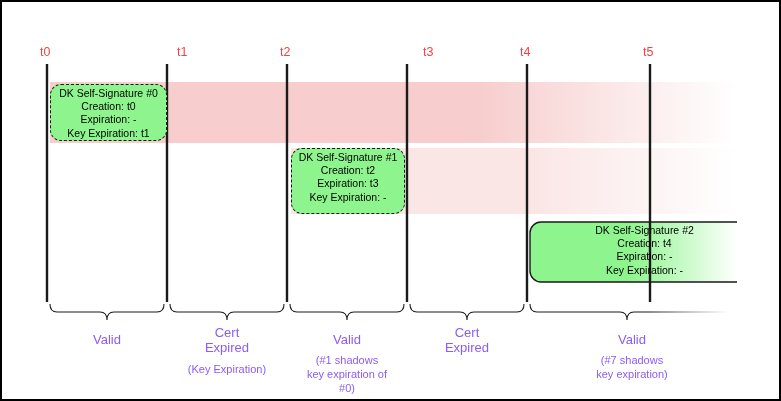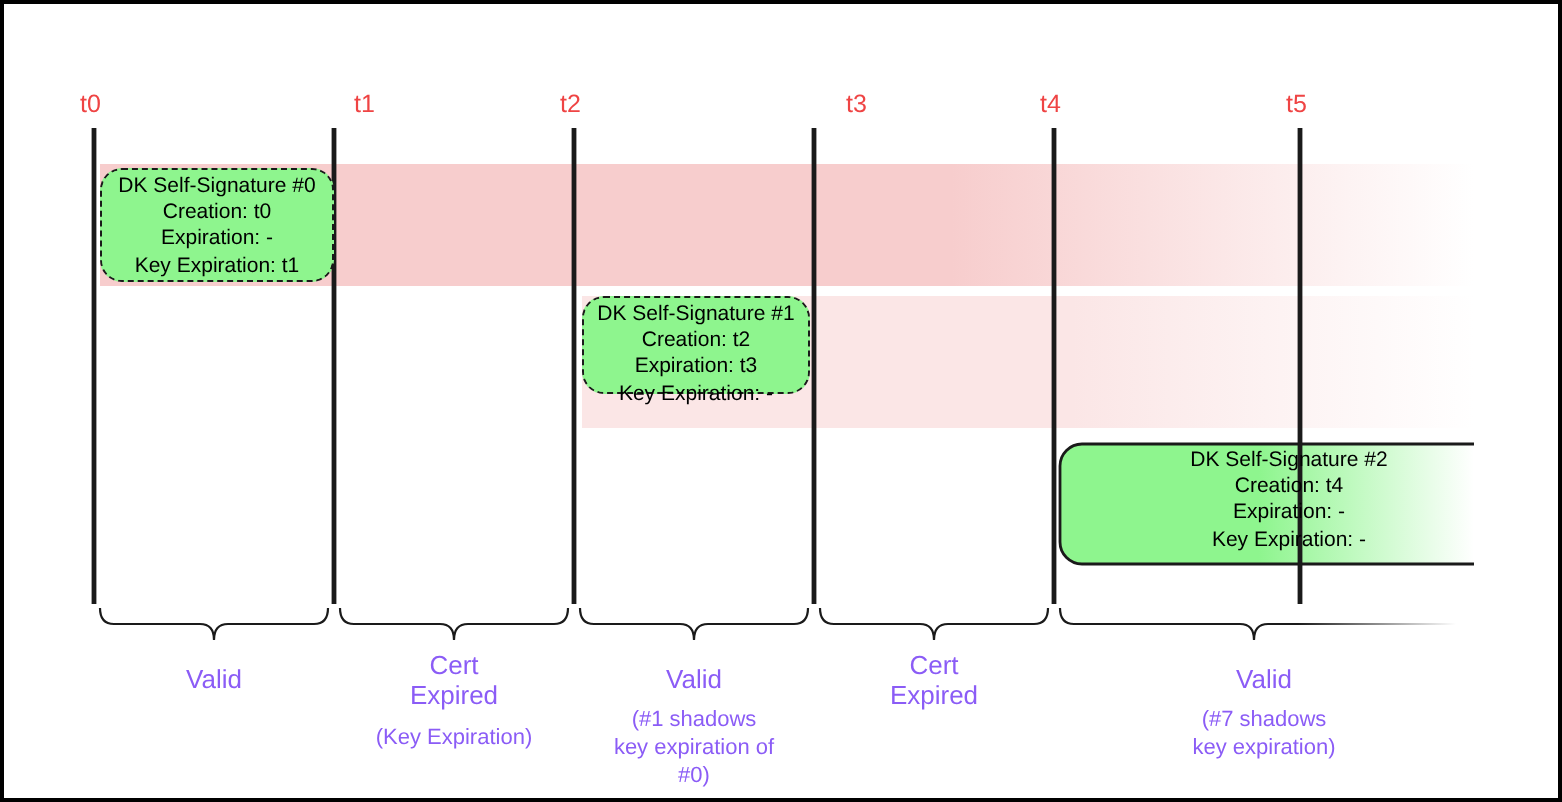--- a/index.html
+++ b/index.html
@@ -155,21 +155,21 @@
   <div class="tick-label" style="left:518px; top:44px;">t4</div>
   <div class="tick-label" style="left:641px; top:44px;">t5</div>
 
   <div class="sig-box" style="left:48px; top:82px; width:117px; height:57px; background:#8ef58e;">
     <div class="sig-line">DK Self-Signature #0</div>
     <div class="sig-line">Creation: t0</div>
     <div class="sig-line">Expiration: -</div>
     <div class="sig-line">Key Expiration: t1</div>
   </div>
 
-  <div class="sig-box" style="left:289px; top:146px; width:114px; height:49px; background:#8ef58e;">
+  <div class="sig-box" style="left:289px; top:146px; width:114px; height:66px; background:#8ef58e;">
     <div class="sig-line">DK Self-Signature #1</div>
     <div class="sig-line">Creation: t2</div>
     <div class="sig-line">Expiration: t3</div>
     <div class="sig-line">Key Expiration: -</div>
   </div>
 
   <div class="sig-box" style="left:528px; top:220px; width:207px; height:60px; background:transparent; border:none;padding-left:28px;">
     <div class="sig-line">DK Self-Signature #2</div>
     <div class="sig-line">Creation: t4</div>
     <div class="sig-line">Expiration: -</div>

